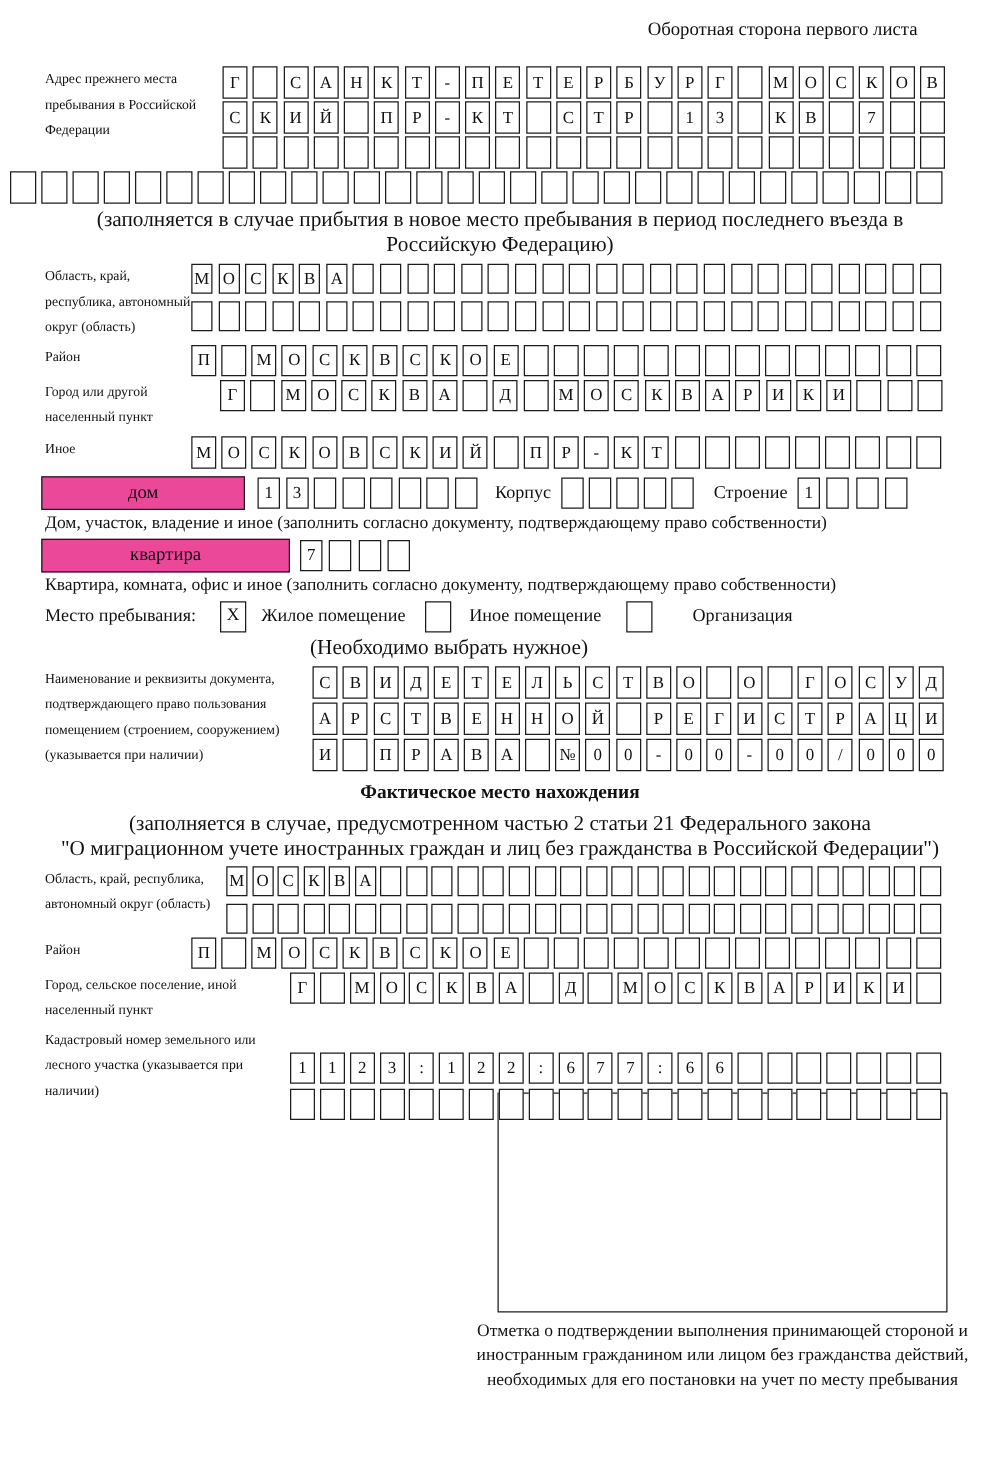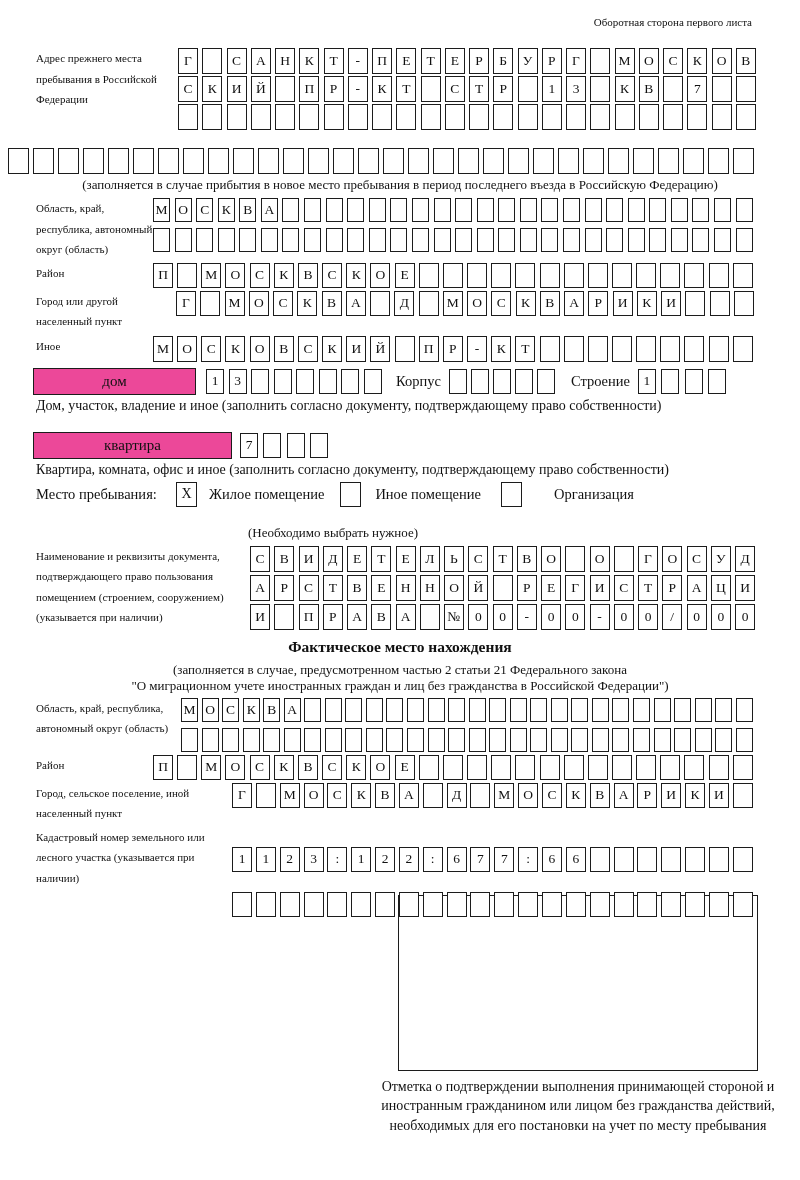--- a/index.html
+++ b/index.html
@@ -4,56 +4,56 @@
 <style>
   * { box-sizing: border-box; margin: 0; padding: 0; }
   html,body { background:#fff; }
   body {
     width: 800px; height: 1180px;
     font-family: "Liberation Serif", "DejaVu Serif", serif;
     color: #111; overflow: hidden;
   }
   .page { width: 800px; height: 1180px; padding: 16px 0 0 36px; }
 
-  .header-note { text-align: right; padding-right: 48px; font-size: 11px; margin-bottom: 20px; }
+  .header-note { text-align: right; padding-right: 66px; font-size: 15px; margin-bottom: 20px; }
 
   .field { display: flex; align-items: flex-start; }
   .label { flex-shrink: 0; font-size: 11px; line-height: 20.5px; }
   .rows  { display: flex; flex-direction: column; gap: 2px; }
 
   .boxes { display: flex; justify-content: space-between; }
   .boxes .cell {
     width: var(--cw, 18px); height: var(--ch, 25px);
     border: 1.5px solid #1c1c1c; background: #fff;
     display: inline-flex; align-items: center; justify-content: center;
     font-size: 13.5px; font-family: "Liberation Serif","DejaVu Serif",serif;
   }
 
-  .note  { font-size: 13px; }
+  .note  { font-size: 17px; }
   .note.center { text-align: center; padding-right: 36px; }
   .sec-title { font-weight: bold; font-size: 15.5px; text-align: center; padding-right: 36px; }
 
   .bigbox {
     border: 1.6px solid #1c1c1c; height: 27px; background:#ec4899;
     display: inline-flex; align-items: center; justify-content: center;
     font-size: 15px; flex-shrink: 0;
   }
   .inline-row { display: flex; align-items: center; }
   .hint { font-size: 14px; margin: 3px 0 4px 0; }
 
   .cb { width: 21px; height: 25px; border: 1.5px solid #1c1c1c; flex-shrink: 0;
         display: inline-flex; align-items: center; justify-content: center; font-size: 14px; }
   .pt-lab { font-size: 14.5px; }
 
   .stamp-wrap { margin-top: -22px; margin-left: 362px; width: 400px; }
   .stamp-box { width: 360px; height: 176px; border: 1.8px solid #1c1c1c; background:#fff; }
   .stamp-caption { width: 460px; margin-left: -50px; margin-top: 6px;
                    text-align: center; font-size: 14px; line-height: 19.5px; }
 
-  .mt2{margin-top:18px}.mt3{margin-top:3px}.mt4{margin-top:4px}.mt5{margin-top:5px}
+  .mt2{margin-top:2px}.mt3{margin-top:3px}.mt4{margin-top:4px}.mt5{margin-top:5px}
   .mt6{margin-top:6px}.mt8{margin-top:8px}
 </style>
 </head>
 <body>
 
 <div class="page">
 
   <div class="header-note">Оборотная сторона первого листа</div>
 
   <div class="field">

